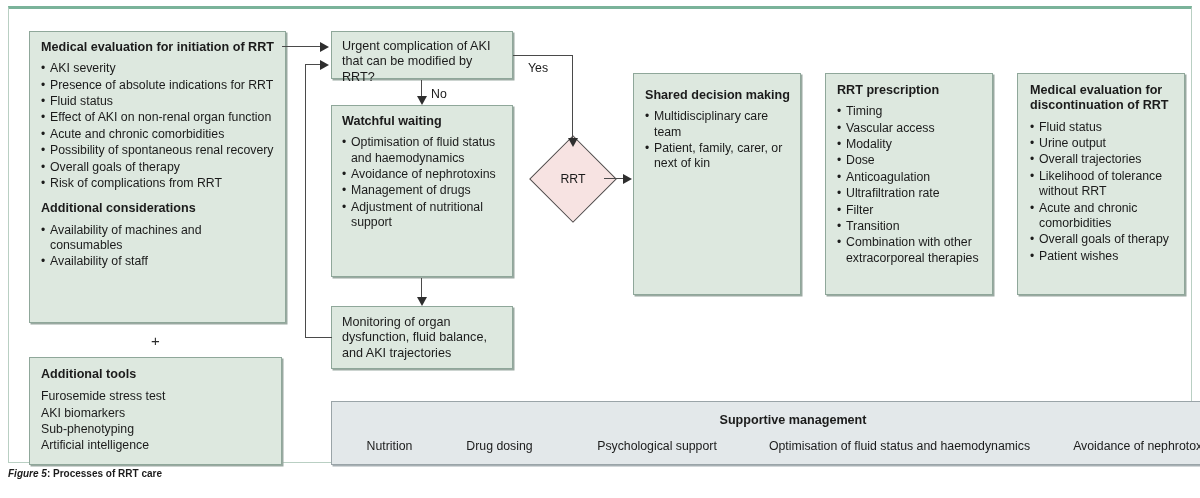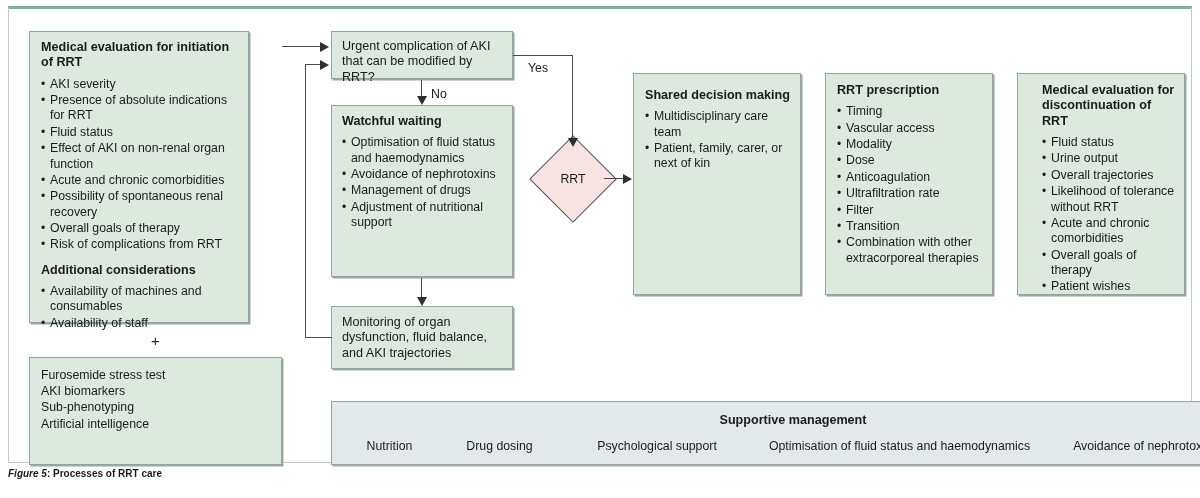--- a/index.html
+++ b/index.html
@@ -70,36 +70,36 @@
   ul.plain {
     list-style: none;
     margin: 0; padding: 0;
   }
   ul.plain > li {
     font-size: 12.3px;
     line-height: 1.32;
   }
 
   
-  #box-initiation { left: 20px;  top: 22px;  width: 220px; height: 292px; padding: 8px 9px 0 11px; }
+  #box-initiation { left: 20px;  top: 22px;  width: 257px; height: 292px; padding: 8px 9px 0 11px; }
   #box-tools      { left: 20px;  top: 348px; width: 253px; height: 108px; padding: 9px 9px 0 11px; }
   #plus-sign {
     position: absolute;
     left: 20px; top: 318px; width: 253px; height: 26px;
     display: flex; align-items: center; justify-content: center;
     font-size: 15px; color: #2b2b2b;
   }
 
   #box-urgent     { left: 322px; top: 22px;  width: 182px; height: 48px;  padding: 7px 8px 0 10px; }
   #box-watchful   { left: 322px; top: 96px;  width: 182px; height: 172px; padding: 8px 8px 0 10px; }
   #box-monitor    { left: 322px; top: 297px; width: 182px; height: 63px;  padding: 8px 8px 0 10px; }
 
   #box-shared     { left: 624px; top: 64px;  width: 168px; height: 222px; padding: 14px 9px 0 11px; }
   #box-rx         { left: 816px; top: 64px;  width: 168px; height: 222px; padding: 9px 9px 0 11px; }
-  #box-discont    { left: 1008px;top: 64px;  width: 168px; height: 222px; padding: 9px 9px 0 24px; }
+  #box-discont    { left: 1008px;top: 64px;  width: 168px; height: 222px; padding: 9px 9px 0 12px; }
 
   #box-urgent .ptitle { font-weight: normal; margin: 0; }
   #box-monitor .ptitle { font-weight: normal; margin: 0; }
 
   
   #bar-supportive {
     left: 322px; top: 392px; width: 924px; height: 64px;
   }
   #bar-title {
     text-align: center;
@@ -191,20 +191,21 @@
     <div class="subtitle">Additional considerations</div>
     <ul class="blist">
       <li>Availability of machines and consumables</li>
       <li>Availability of staff</li>
     </ul>
   </div>
 
   <div id="plus-sign">+</div>
 
   <div class="panel" id="box-tools">
+    <div class="ptitle">Additional tools</div>
     <ul class="plain">
       <li>Furosemide stress test</li>
       <li>AKI biomarkers</li>
       <li>Sub-phenotyping</li>
       <li>Artificial intelligence</li>
     </ul>
   </div>
 
   <div class="panel" id="box-urgent">
     <div class="ptitle">Urgent complication of AKI that can be modified by RRT?</div>

